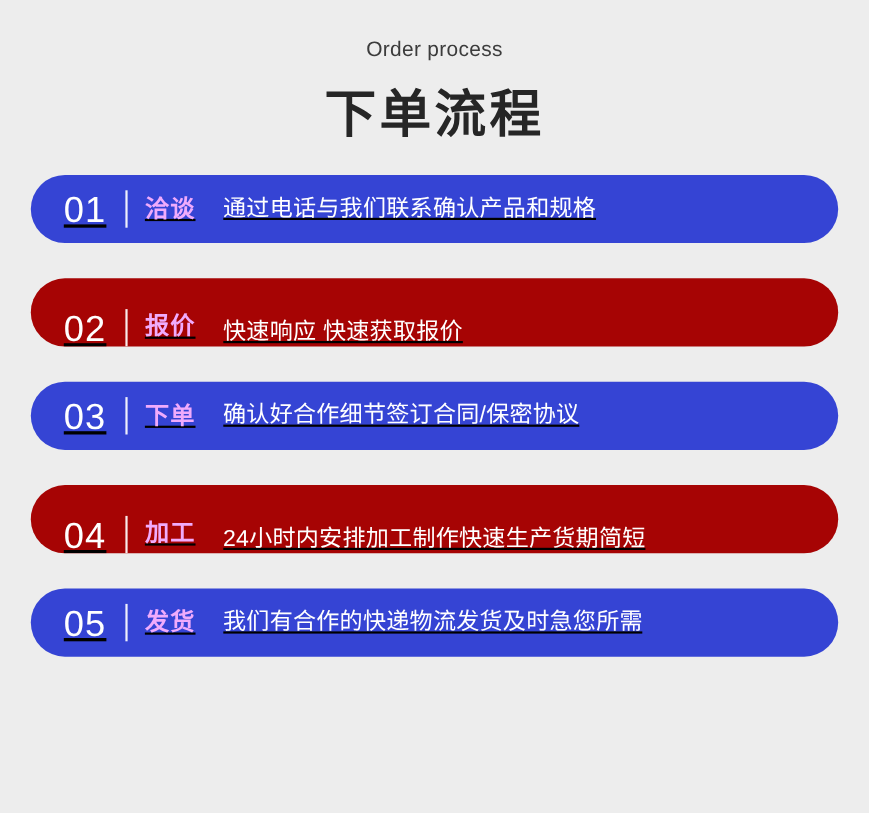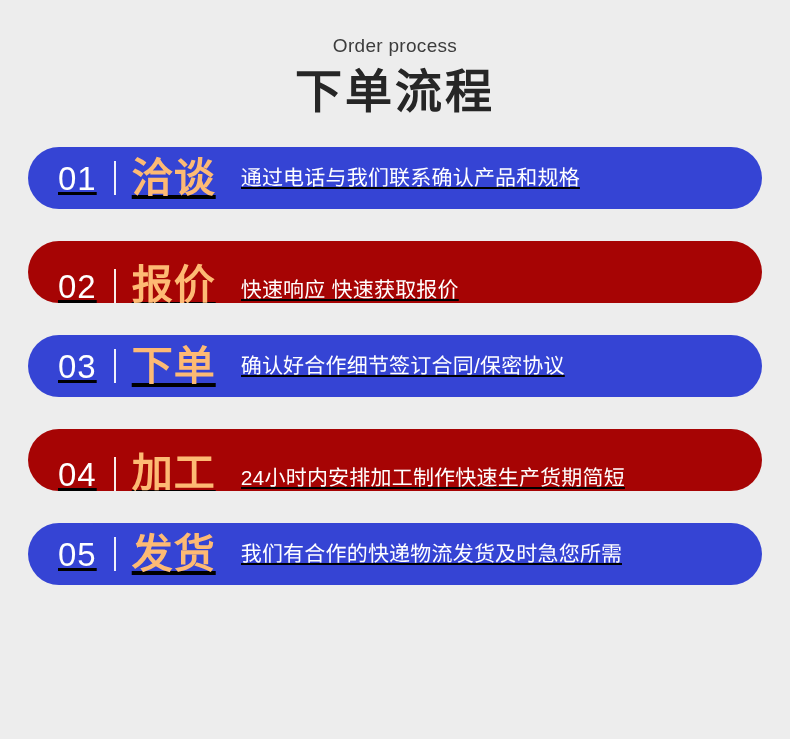--- a/index.html
+++ b/index.html
@@ -28,21 +28,21 @@
     text-align: center;
   }
   .header-eyebrow {
     font-size: 19px;
     line-height: 24px;
     color: #3c3c3c;
     letter-spacing: 0.3px;
     font-weight: 400;
   }
   .header-title {
-    margin-top: 6px;
+    margin-top: 18px;
     font-size: 47px;
     line-height: 56px;
     font-weight: 700;
     color: #262626;
     letter-spacing: 3px;
   }
 
   
   .steps {
     margin-top: 27px;
@@ -77,22 +77,22 @@
   }
   .step-divider {
     flex: 0 0 auto;
     width: 2px;
     height: 34px;
     background: #ffffff;
     opacity: 0.92;
     margin: 0 16px 0 17px;
   }
   .step-title {
-    color: #fdba74;
-    font-size: 41px;
+    color: #f0abfc;
+    font-size: 22px;
     line-height: 36px;
     font-weight: 700;
     letter-spacing: 1px;
     flex: 0 0 auto;
     white-space: nowrap;
   }
   .step-desc {
     color: #ffffff;
     font-size: 21px;
     line-height: 26px;

